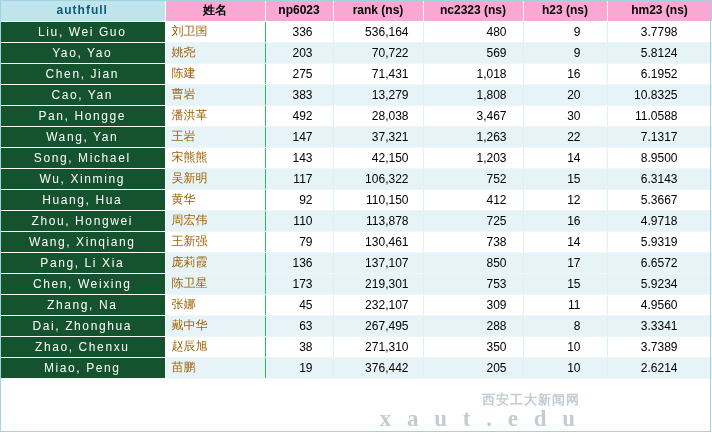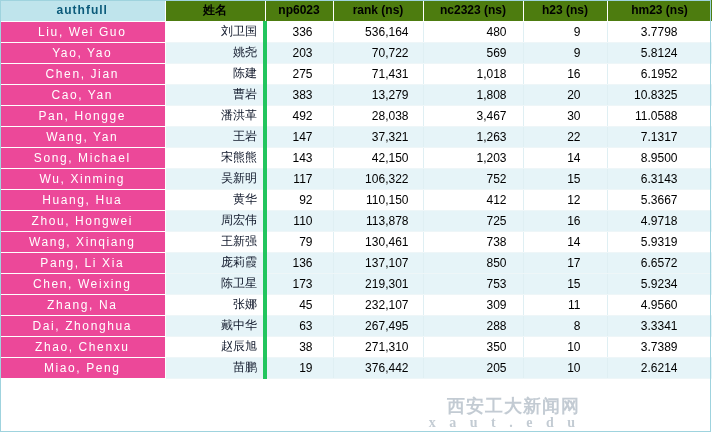--- a/index.html
+++ b/index.html
@@ -35,48 +35,48 @@
   table.grid th, table.grid td {
     height: 21px;
     font-size: 12px;
     padding: 0 6px;
     white-space: nowrap;
     overflow: hidden;
     box-sizing: border-box;
   }
   
   thead tr th {
-    background: #4d7c0f;
+    background: #f9a8d4;
     color: #000000;
     font-weight: bold;
     text-align: center;
     border-right: 1px solid #ffffff;
     border-bottom: 1px solid #ffffff;
     font-size: 12px;
   }
   thead tr th.col-authfull {
     background: #bfe4ec;
     color: #0b5a7a;
     letter-spacing: 1px;
   }
   
   td.authcell {
-    background: #ec4899;
+    background: #14532d;
     color: #ffffff;
     text-align: center;
     letter-spacing: 1.6px;
     font-size: 12px;
     border-right: 1px solid #ffffff;
     border-bottom: 1px solid #ffffff;
   }
   td.namecell {
     background: #ffffff;
-    color: #0f172a;
-    text-align: right;
-    border-right: 4px solid #22c55e;
+    color: #a16207;
+    text-align: left;
+    border-right: 1px solid #22c55e;
     border-bottom: 1px solid #eef6f8;
   }
   td.datacell {
     color: #000000;
     text-align: right;
     border-right: 1px solid #dfeff3;
     border-bottom: 1px solid #eef6f8;
     padding-right: 12px;
   }
   tr.odd td.namecell, tr.odd td.datacell { background: #ffffff; }
@@ -93,29 +93,29 @@
   .watermark {
     position: absolute;
     right: 4px;
     bottom: 2px;
     pointer-events: none;
     text-align: right;
     line-height: 1.05;
   }
   .watermark .wm1 {
     font-family: "Liberation Serif", serif;
-    font-size: 18px;
+    font-size: 13px;
     color: #b9c3cc;
     font-weight: bold;
     letter-spacing: 1px;
     opacity: 0.85;
   }
   .watermark .wm2 {
     font-family: "Liberation Serif", serif;
-    font-size: 14px;
+    font-size: 23px;
     color: #b9c3cc;
     font-weight: bold;
     letter-spacing: 5px;
     opacity: 0.85;
   }
   .outer-border {
     position: absolute;
     left: 0; top: 0;
     width: 711px; height: 432px;
     border: 1px solid #9fd3de;

